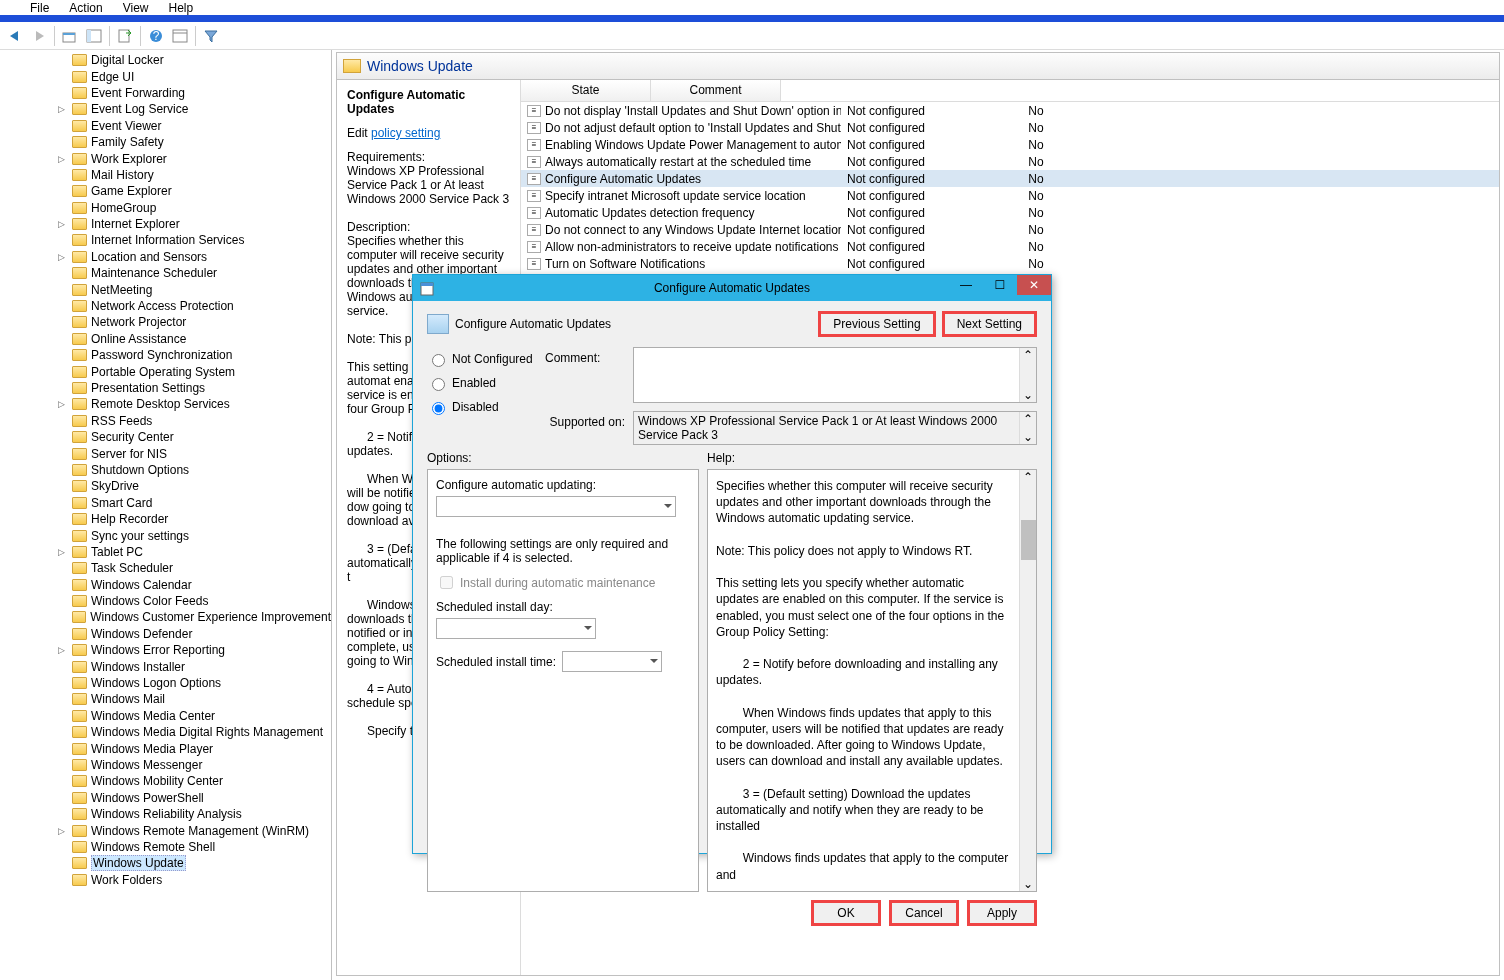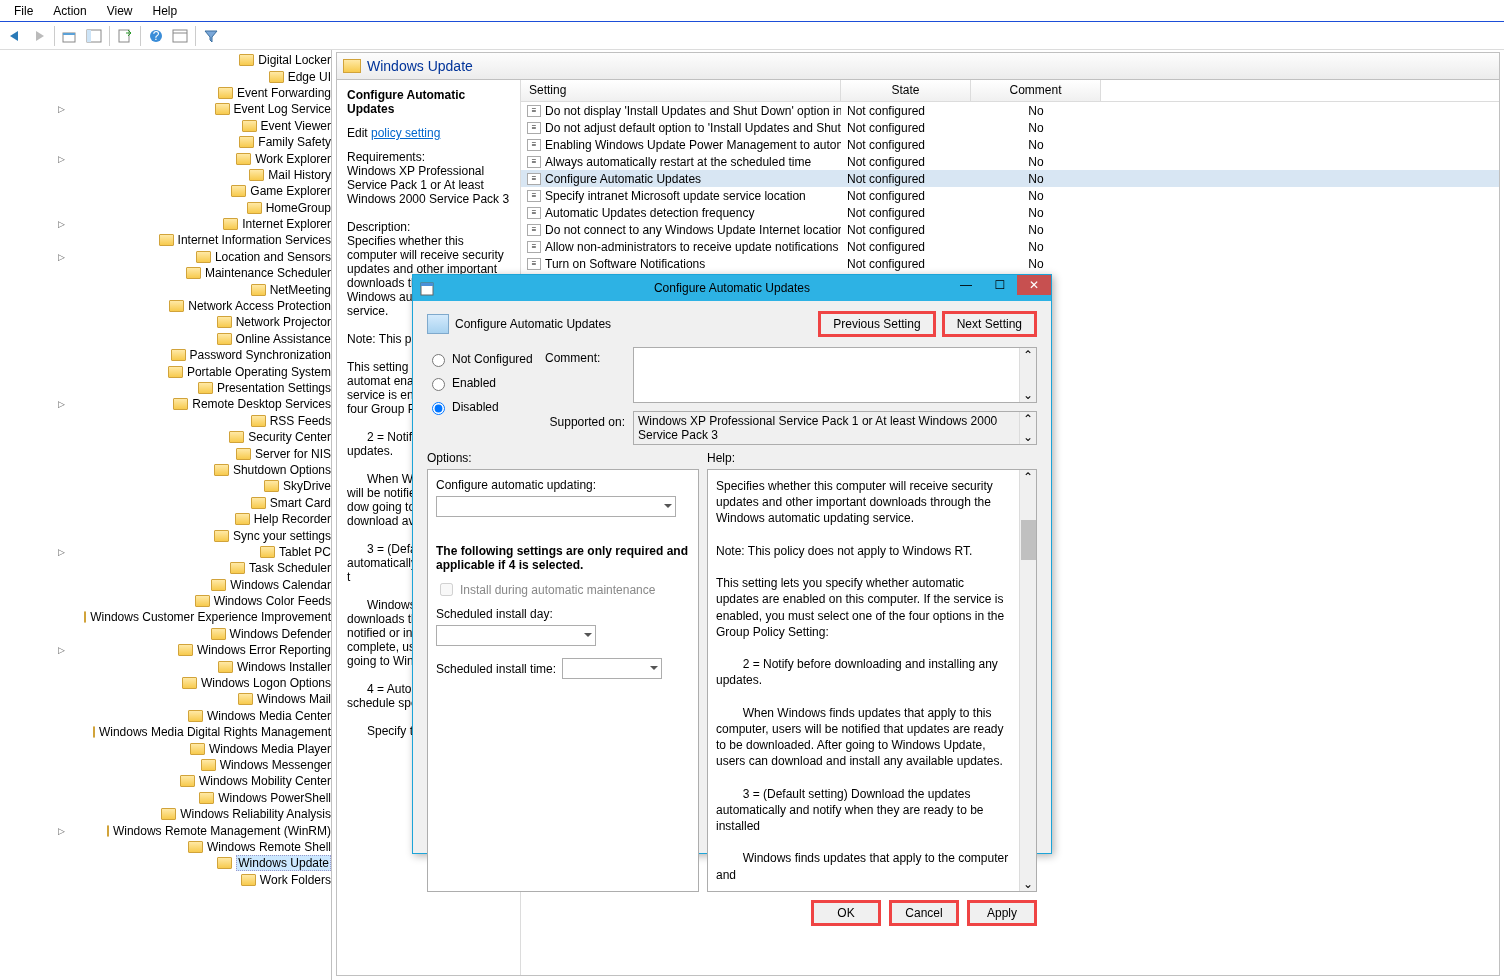--- a/index.html
+++ b/index.html
@@ -1,24 +1,24 @@
 <!DOCTYPE html>
 <html><head>
 <meta charset="utf-8">
 <style>
   * { box-sizing: border-box; font-family: "Segoe UI", Tahoma, sans-serif; font-size: 12px; }
   body { margin:0; padding:0; background:#fff; color:#000; overflow:hidden; width:1504px; height:980px; position:relative;}
-  .menubar { height:22px; background:#fff; border-bottom:1px solid #1d4ed8; display:flex; align-items:center; padding-left:4px;}
+  .menubar { height:22px; background:#fff; border-bottom:7px solid #1d4ed8; display:flex; align-items:center; padding-left:20px;}
   .menubar span { padding:2px 10px; cursor:default;}
   .toolbar { height:28px; background:#fff; border-bottom:1px solid #dcdcdc; display:flex; align-items:center; padding-left:4px; gap:2px;}
   .tbtn { width:22px; height:22px; display:flex; align-items:center; justify-content:center; border:1px solid transparent;}
   .sep { width:1px; height:20px; background:#ccc; margin:0 2px;}
   .main { display:flex; height:calc(100% - 50px);}
   .tree { width:332px; border-right:1px solid #c0c0c0; overflow-y:auto; overflow-x:hidden; padding-top:2px; background:#fff;}
-  .tree-item { display:flex; align-items:center; height:16.4px; padding-left:108px; white-space:nowrap; cursor:default; position:relative;justify-content:flex-end;}
+  .tree-item { display:flex; align-items:center; height:16.4px; padding-left:72px; white-space:nowrap; cursor:default; position:relative;}
   .tree-item.expandable::before{ content:"▷"; color:#666; font-size:9px; position:absolute; left:58px;}
   .tree-item .fld { width:15px; height:12px; background:linear-gradient(#ffe9a6,#f7ca4d); border:1px solid #d1a33a; border-radius:1px; margin-right:4px;}
   .tree-item.selected span.lbl{ background:#cce8ff; border:1px dotted #99c; padding:0 1px;}
   .right { flex:1; display:flex; flex-direction:column; background:#fff;}
   .right-header{ height:28px; border:1px solid #c0c0c0; margin:2px 4px 0 4px; background:linear-gradient(#fdfdfd,#ececec); display:flex; align-items:center; padding-left:6px; gap:6px;}
   .right-header .fld{ width:18px; height:14px; background:linear-gradient(#ffe9a6,#f7ca4d); border:1px solid #d1a33a;}
   .right-header .title{ font-size:14px; color:#003399;}
   .right-body{ flex:1; display:flex; margin:0 4px 4px 4px; border:1px solid #c0c0c0; border-top:none;}
   .desc-pane{ width:184px; border-right:1px solid #dcdcdc; padding:8px 10px; font-size:12px; overflow:hidden;}
   .desc-pane h4{ margin:0 0 4px 0; font-weight:bold; font-size:12px;}
@@ -365,21 +365,20 @@
         <div>This setting lets whether automat enabled on this service is enabl one of the four Group Policy Se</div><br>
         <div style="white-space:pre-wrap">      2 = Notify downloading a updates.</div><br>
         <div style="white-space:pre-wrap">      When Win that apply to th will be notified ready to be dow going to Windo can download available updat</div><br>
         <div style="white-space:pre-wrap">      3 = (Defau Download the automatically a they are ready t</div><br>
         <div style="white-space:pre-wrap">      Windows f apply to the co downloads the background (th notified or inte process). Wher complete, user that they are re going to Windo can install ther</div><br>
         <div style="white-space:pre-wrap">      4 = Autom updates and in schedule speci</div><br>
         <div style="white-space:pre-wrap">      Specify the schedule using</div>
       </div>
       <div class="list-pane">
         <div class="list-header">
-          <div class="col-setting">Setting</div>
           <div class="col-state">State</div>
           <div class="col-comment">Comment</div>
         </div>
         <div class="list-body" id="list-body">
             <div class="list-row">
               <div class="c1">
                 <div class="pol-icon">≡</div>
                 <span>Do not display 'Install Updates and Shut Down' option in Sh...</span>
               </div>
               <div class="c2">Not configured</div>
@@ -538,21 +537,21 @@
 
     <div class="mid-labels">
       <div>Options:</div>
       <div>Help:</div>
     </div>
 
     <div class="panels">
       <div class="panel opt">
         <span class="opt-label">Configure automatic updating:</span>
         <div class="combo"></div>
-        <div style="margin-top:27px;font-weight:bold;">The following settings are only required and applicable if 4 is selected.</div>
+        <div style="margin-top:20px;">The following settings are only required and applicable if 4 is selected.</div>
         <label class="chk">
             <input type="checkbox" disabled="" style="">
             <span>Install during automatic maintenance</span>
           </label>
         <span class="opt-label">Scheduled install day:</span>
         <div class="combo" style="width:160px"></div>
         <div style="margin-top:12px; display:flex; align-items:center;">
           <span>Scheduled install time:</span>
           <div class="combo small"></div>
         </div>

